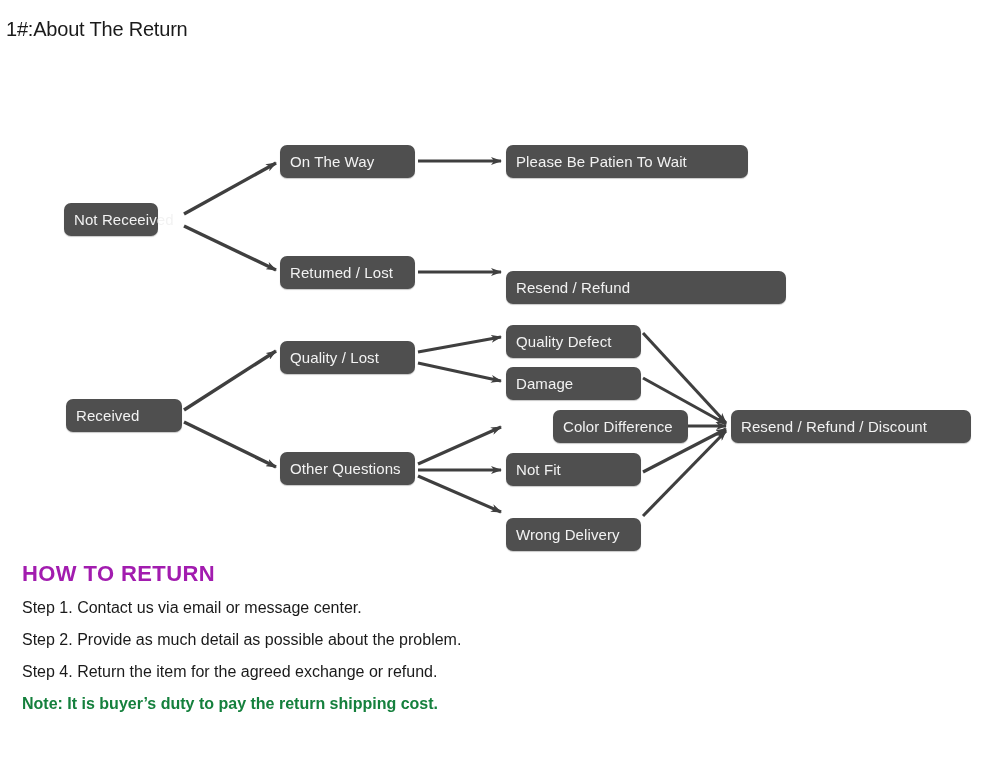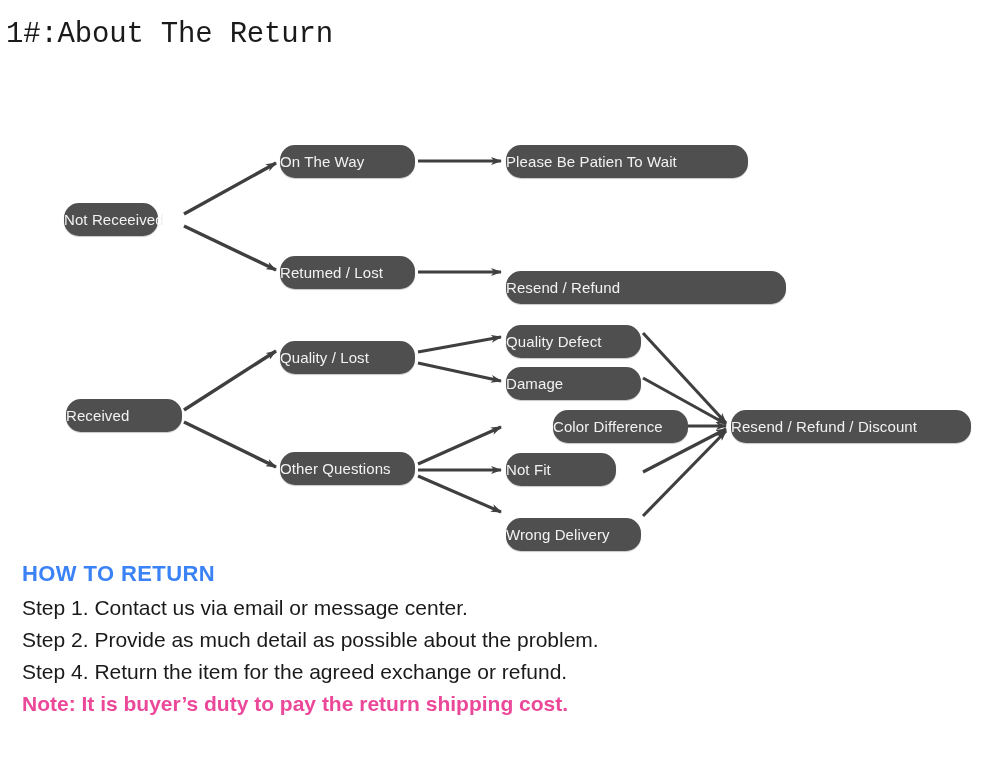--- a/index.html
+++ b/index.html
@@ -14,26 +14,25 @@
     font-family: "Liberation Sans", "DejaVu Sans", sans-serif;
     overflow: hidden;
     color: #111111;
   }
 
   
   #page-title {
     position: absolute;
     left: 6px;
     top: 18px;
-    font-size: 29px;
+    font-size: 20px;
     font-weight: 400;
     letter-spacing: -0.2px;
     color: #1a1a1a;
     white-space: nowrap;
-    font-family: Liberation Mono, monospace;
   }
 
   
   #flow-canvas {
     position: absolute;
     left: 0;
     top: 0;
     width: 1000px;
     height: 772px;
   }
@@ -43,57 +42,58 @@
     top: 0;
     width: 1000px;
     height: 772px;
   }
 
   
   .node {
     position: absolute;
     box-sizing: border-box;
     background: #4f4f4f;
-    border-radius: 15px;
+    border-radius: 7px;
     color: #f2f2f2;
     font-size: 15px;
     font-weight: 400;
     letter-spacing: 0.1px;
     display: flex;
     align-items: center;
+    padding-left: 10px;
     padding-right: 10px;
     white-space: nowrap;
     box-shadow: 0 1px 1px rgba(0,0,0,0.22);
     height: 33px;
   }
 
   
   #howto {
     position: absolute;
     left: 22px;
     top: 562px;
     width: 700px;
   }
   #howto-heading {
     font-size: 22px;
     font-weight: bold;
     letter-spacing: 0.4px;
-    color: #3b82f6;
+    color: #a21caf;
     margin: 0 0 7px 0;
     line-height: 1.05;
   }
   .howto-step {
-    font-size: 21px;
+    font-size: 16px;
     line-height: 32px;
     color: #1a1a1a;
     white-space: nowrap;
   }
   .howto-step.is-note {
     font-weight: bold;
-    color: #ec4899;
+    color: #15803d;
   }
 </style>
 </head>
 <body>
 
 <div id="page-title">1#:About The Return</div>
 
 <div id="flow-canvas">
 
   <svg id="flow-svg" viewBox="0 0 1000 772" xmlns="http://www.w3.org/2000/svg">
@@ -141,21 +141,21 @@
   <div class="node" style="left:280px; top:341px; width:135px;">Quality / Lost</div>
 
   <div class="node" style="left:280px; top:452px; width:135px;">Other Questions</div>
 
   <div class="node" style="left:506px; top:325px; width:135px;">Quality Defect</div>
 
   <div class="node" style="left:506px; top:367px; width:135px;">Damage</div>
 
   <div class="node" style="left:506px; top:410px; width:135px;margin-left:47px;">Color Difference</div>
 
-  <div class="node" style="left:506px; top:453px; width:110px;">Not Fit</div>
+  <div class="node" style="left:506px; top:453px; width:135px;">Not Fit</div>
 
   <div class="node" style="left:506px; top:518px; width:135px;">Wrong Delivery</div>
 
   <div class="node" style="left:731px; top:410px; width:240px;">Resend / Refund / Discount</div>
 
 </div>
 
 <div id="howto">
   <div id="howto-heading">HOW TO RETURN</div>
 

